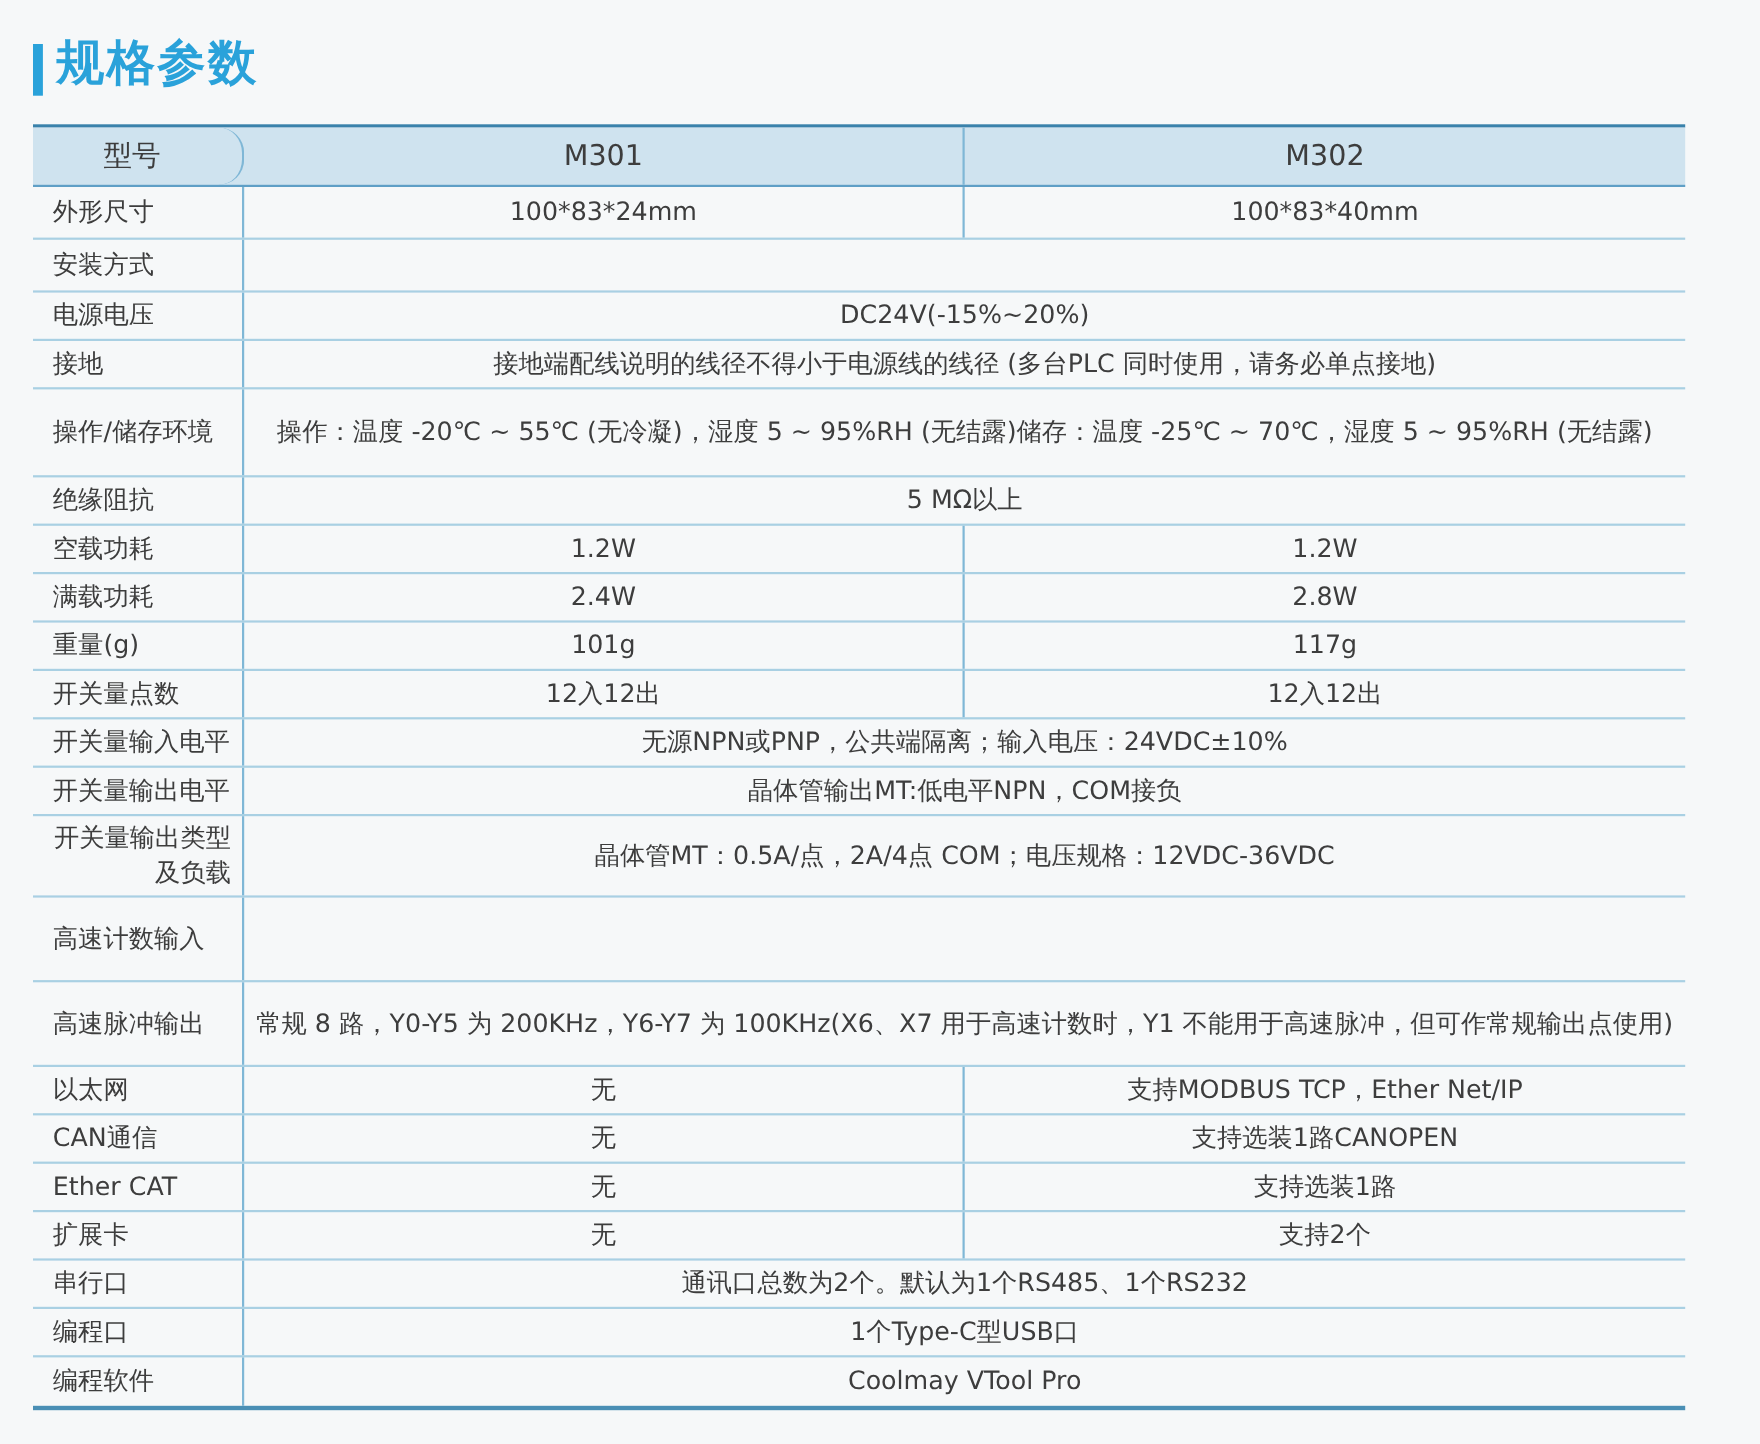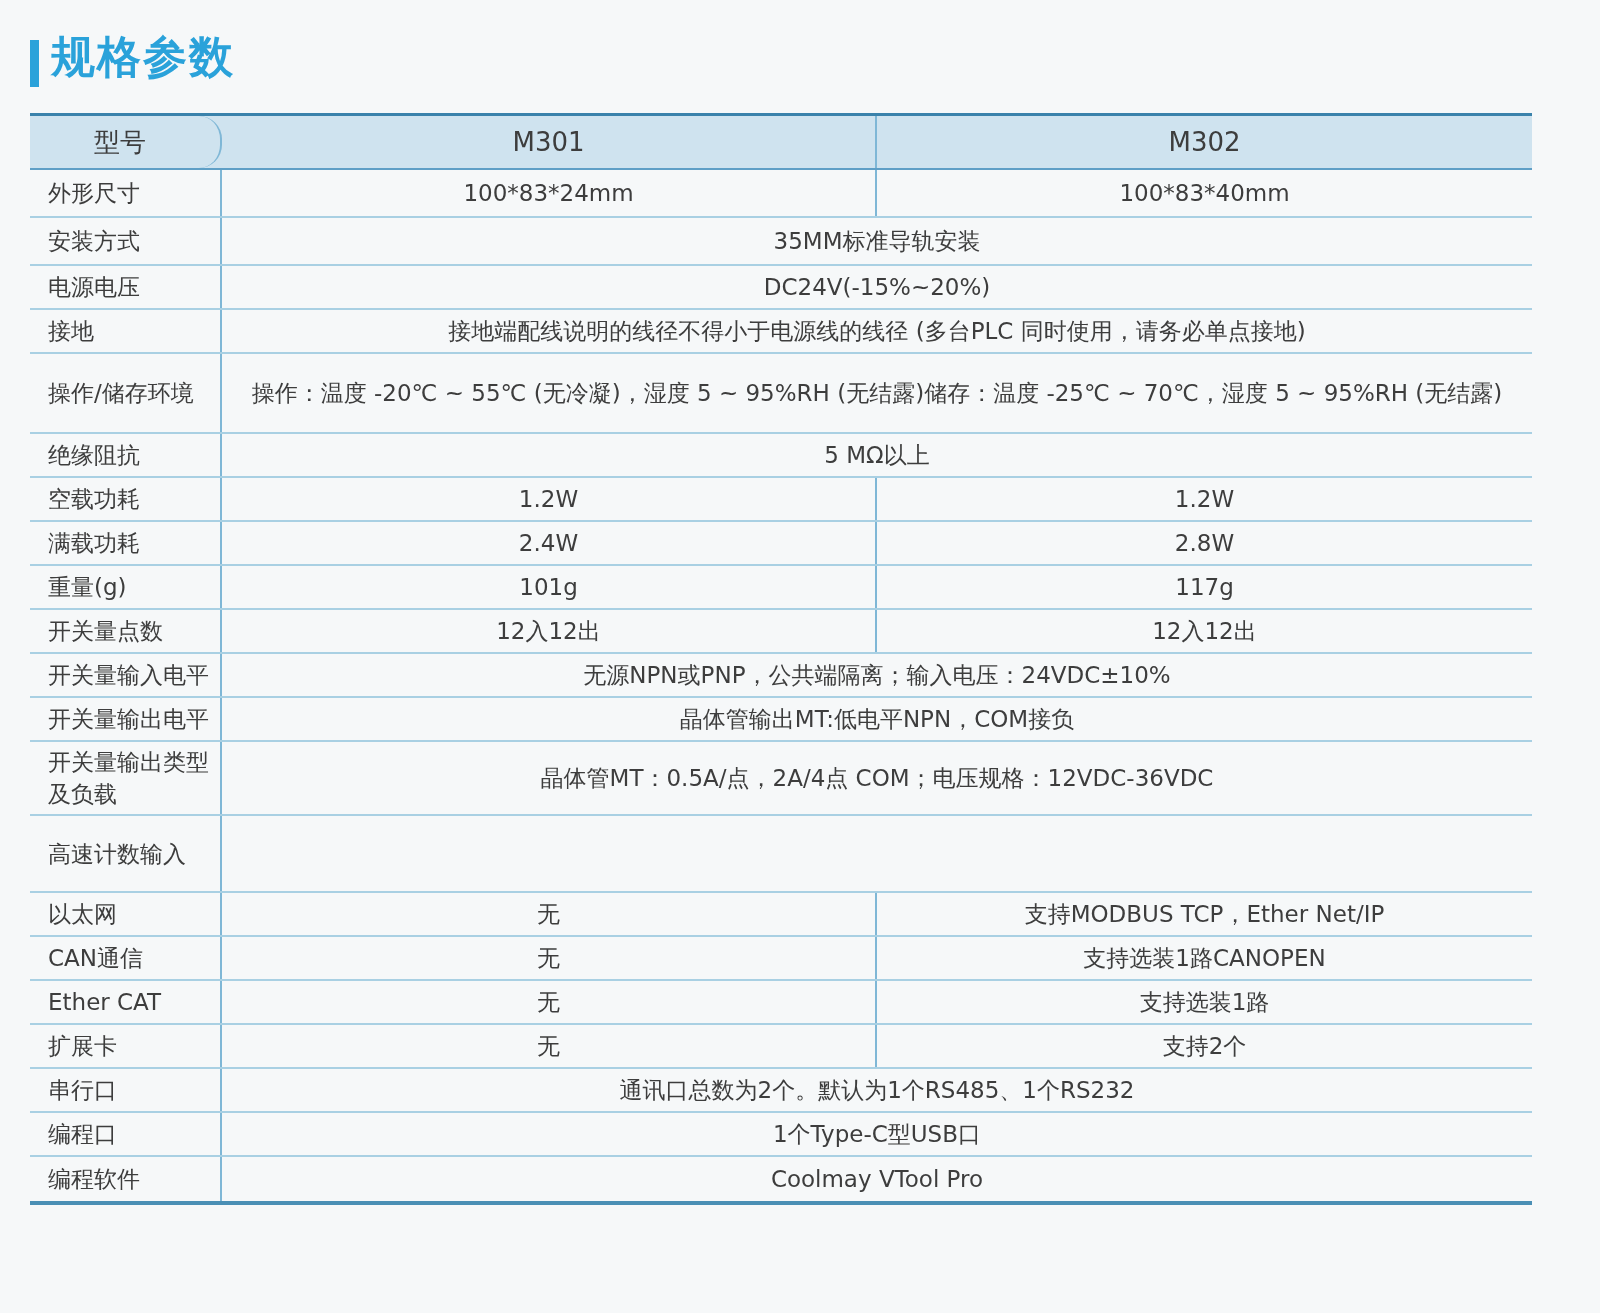--- a/index.html
+++ b/index.html
@@ -49,21 +49,21 @@
     display: flex;
     align-items: center;
     justify-content: center;
     font-size: 23px;
     line-height: 32px;
     text-align: center;
     padding: 2px 10px;
   }
   .cell.label {
     justify-content: flex-start;
-    text-align: left;
+    text-align: right;
     padding-left: 18px;
     border-right: 2px solid #7fb7d6;
   }
   .cell.mid { border-right: 2px solid #7fb7d6; }
   .cell.multiline { flex-direction: row; }
 
   .header .cell { font-size: 26px; }
   .header .label { justify-content: center; padding-left: 0; text-align: center; border-radius: 23px; }
 
   .h44 { min-height: 44px; }
@@ -92,21 +92,20 @@
     </div>
 
     <div class="row h48">
       <div class="cell label">外形尺寸</div>
       <div class="cell mid">100*83*24mm</div>
       <div class="cell">100*83*40mm</div>
     </div>
 
     <div class="row span h48">
       <div class="cell label">安装方式</div>
-      <div class="cell">35MM标准导轨安装</div>
     </div>
 
     <div class="row span h44">
       <div class="cell label">电源电压</div>
       <div class="cell">DC24V(-15%~20%)</div>
     </div>
 
     <div class="row span h44">
       <div class="cell label">接地</div>
       <div class="cell">接地端配线说明的线径不得小于电源线的线径 (多台PLC 同时使用，请务必单点接地)</div>
@@ -161,20 +160,27 @@
 
     <div class="row span h74">
       <div class="cell label">开关量输出类型及负载</div>
       <div class="cell">晶体管MT：0.5A/点，2A/4点 COM；电压规格：12VDC-36VDC</div>
     </div>
 
     <div class="row span h77">
       <div class="cell label">高速计数输入</div>
     </div>
 
+    <div class="row span h77">
+      <div class="cell label">高速脉冲输出</div>
+      <div class="cell multiline">
+        <div>常规 8 路，Y0-Y5 为 200KHz，Y6-Y7 为 100KHz</div>
+        <div>(X6、X7 用于高速计数时，Y1 不能用于高速脉冲，但可作常规输出点使用)</div>
+      </div>
+    </div>
 
     <div class="row h44">
       <div class="cell label">以太网</div>
       <div class="cell mid">无</div>
       <div class="cell">支持MODBUS TCP，Ether Net/IP</div>
     </div>
 
     <div class="row h44">
       <div class="cell label">CAN通信</div>
       <div class="cell mid">无</div>

